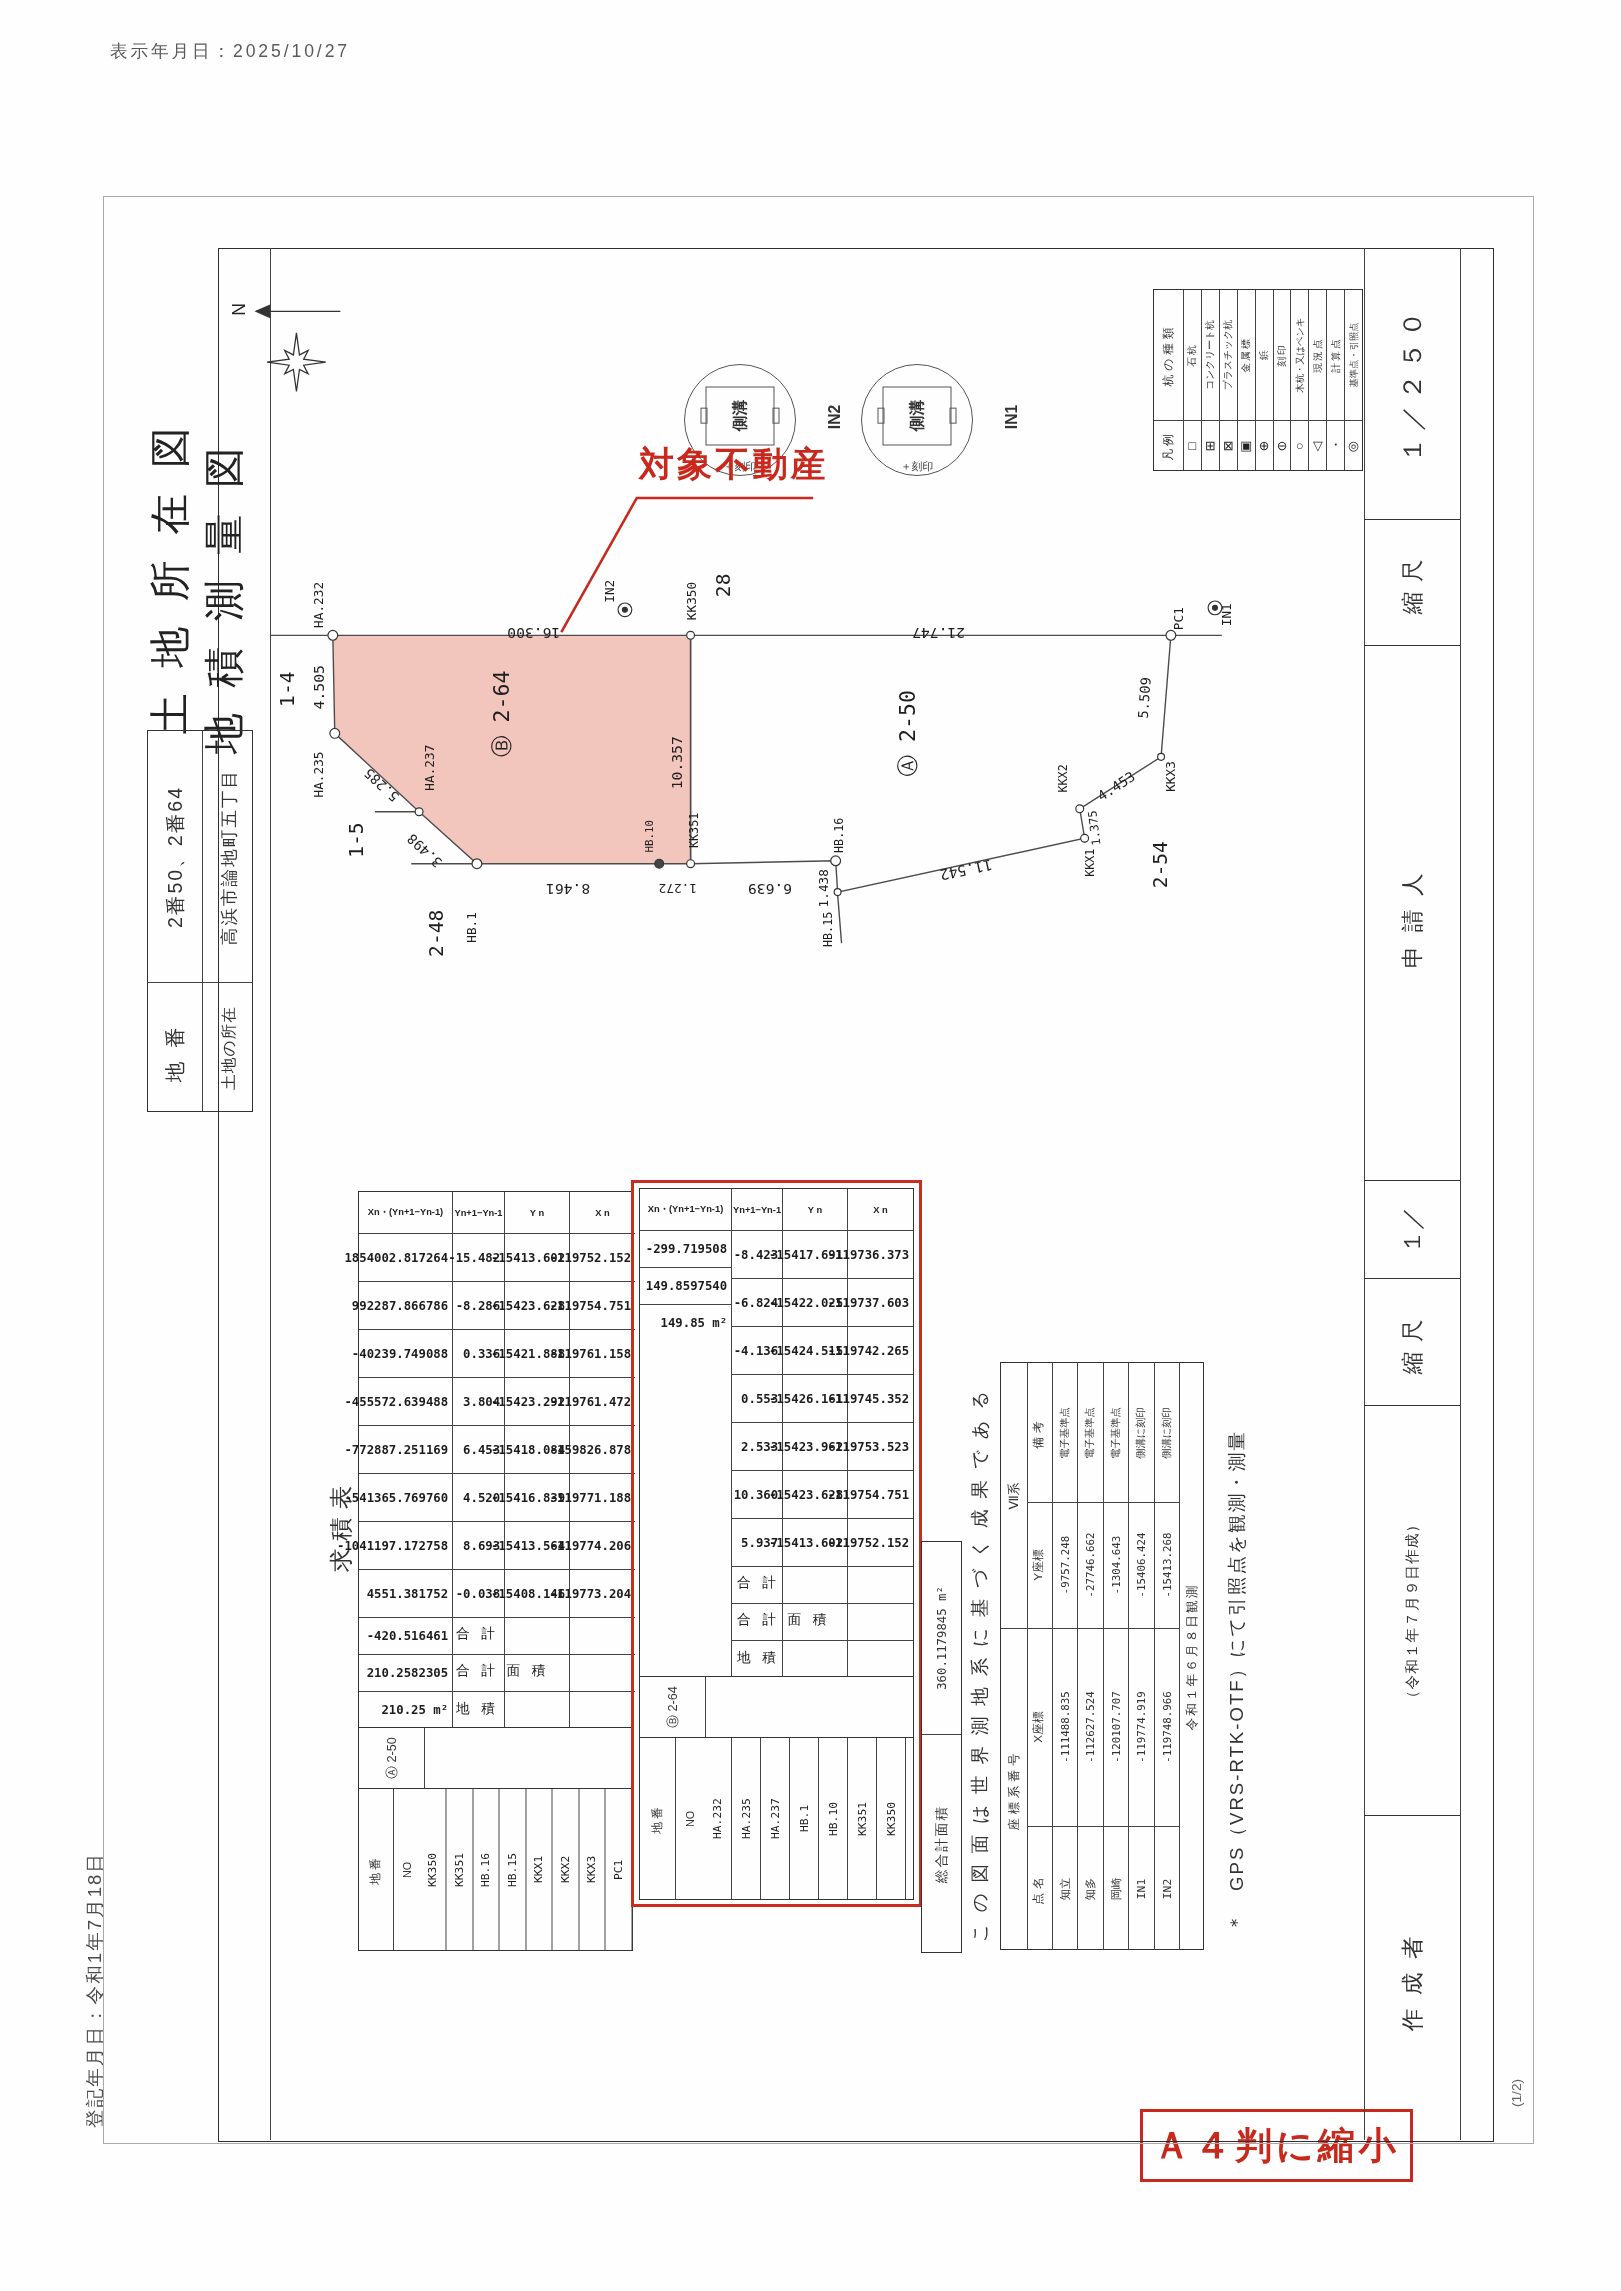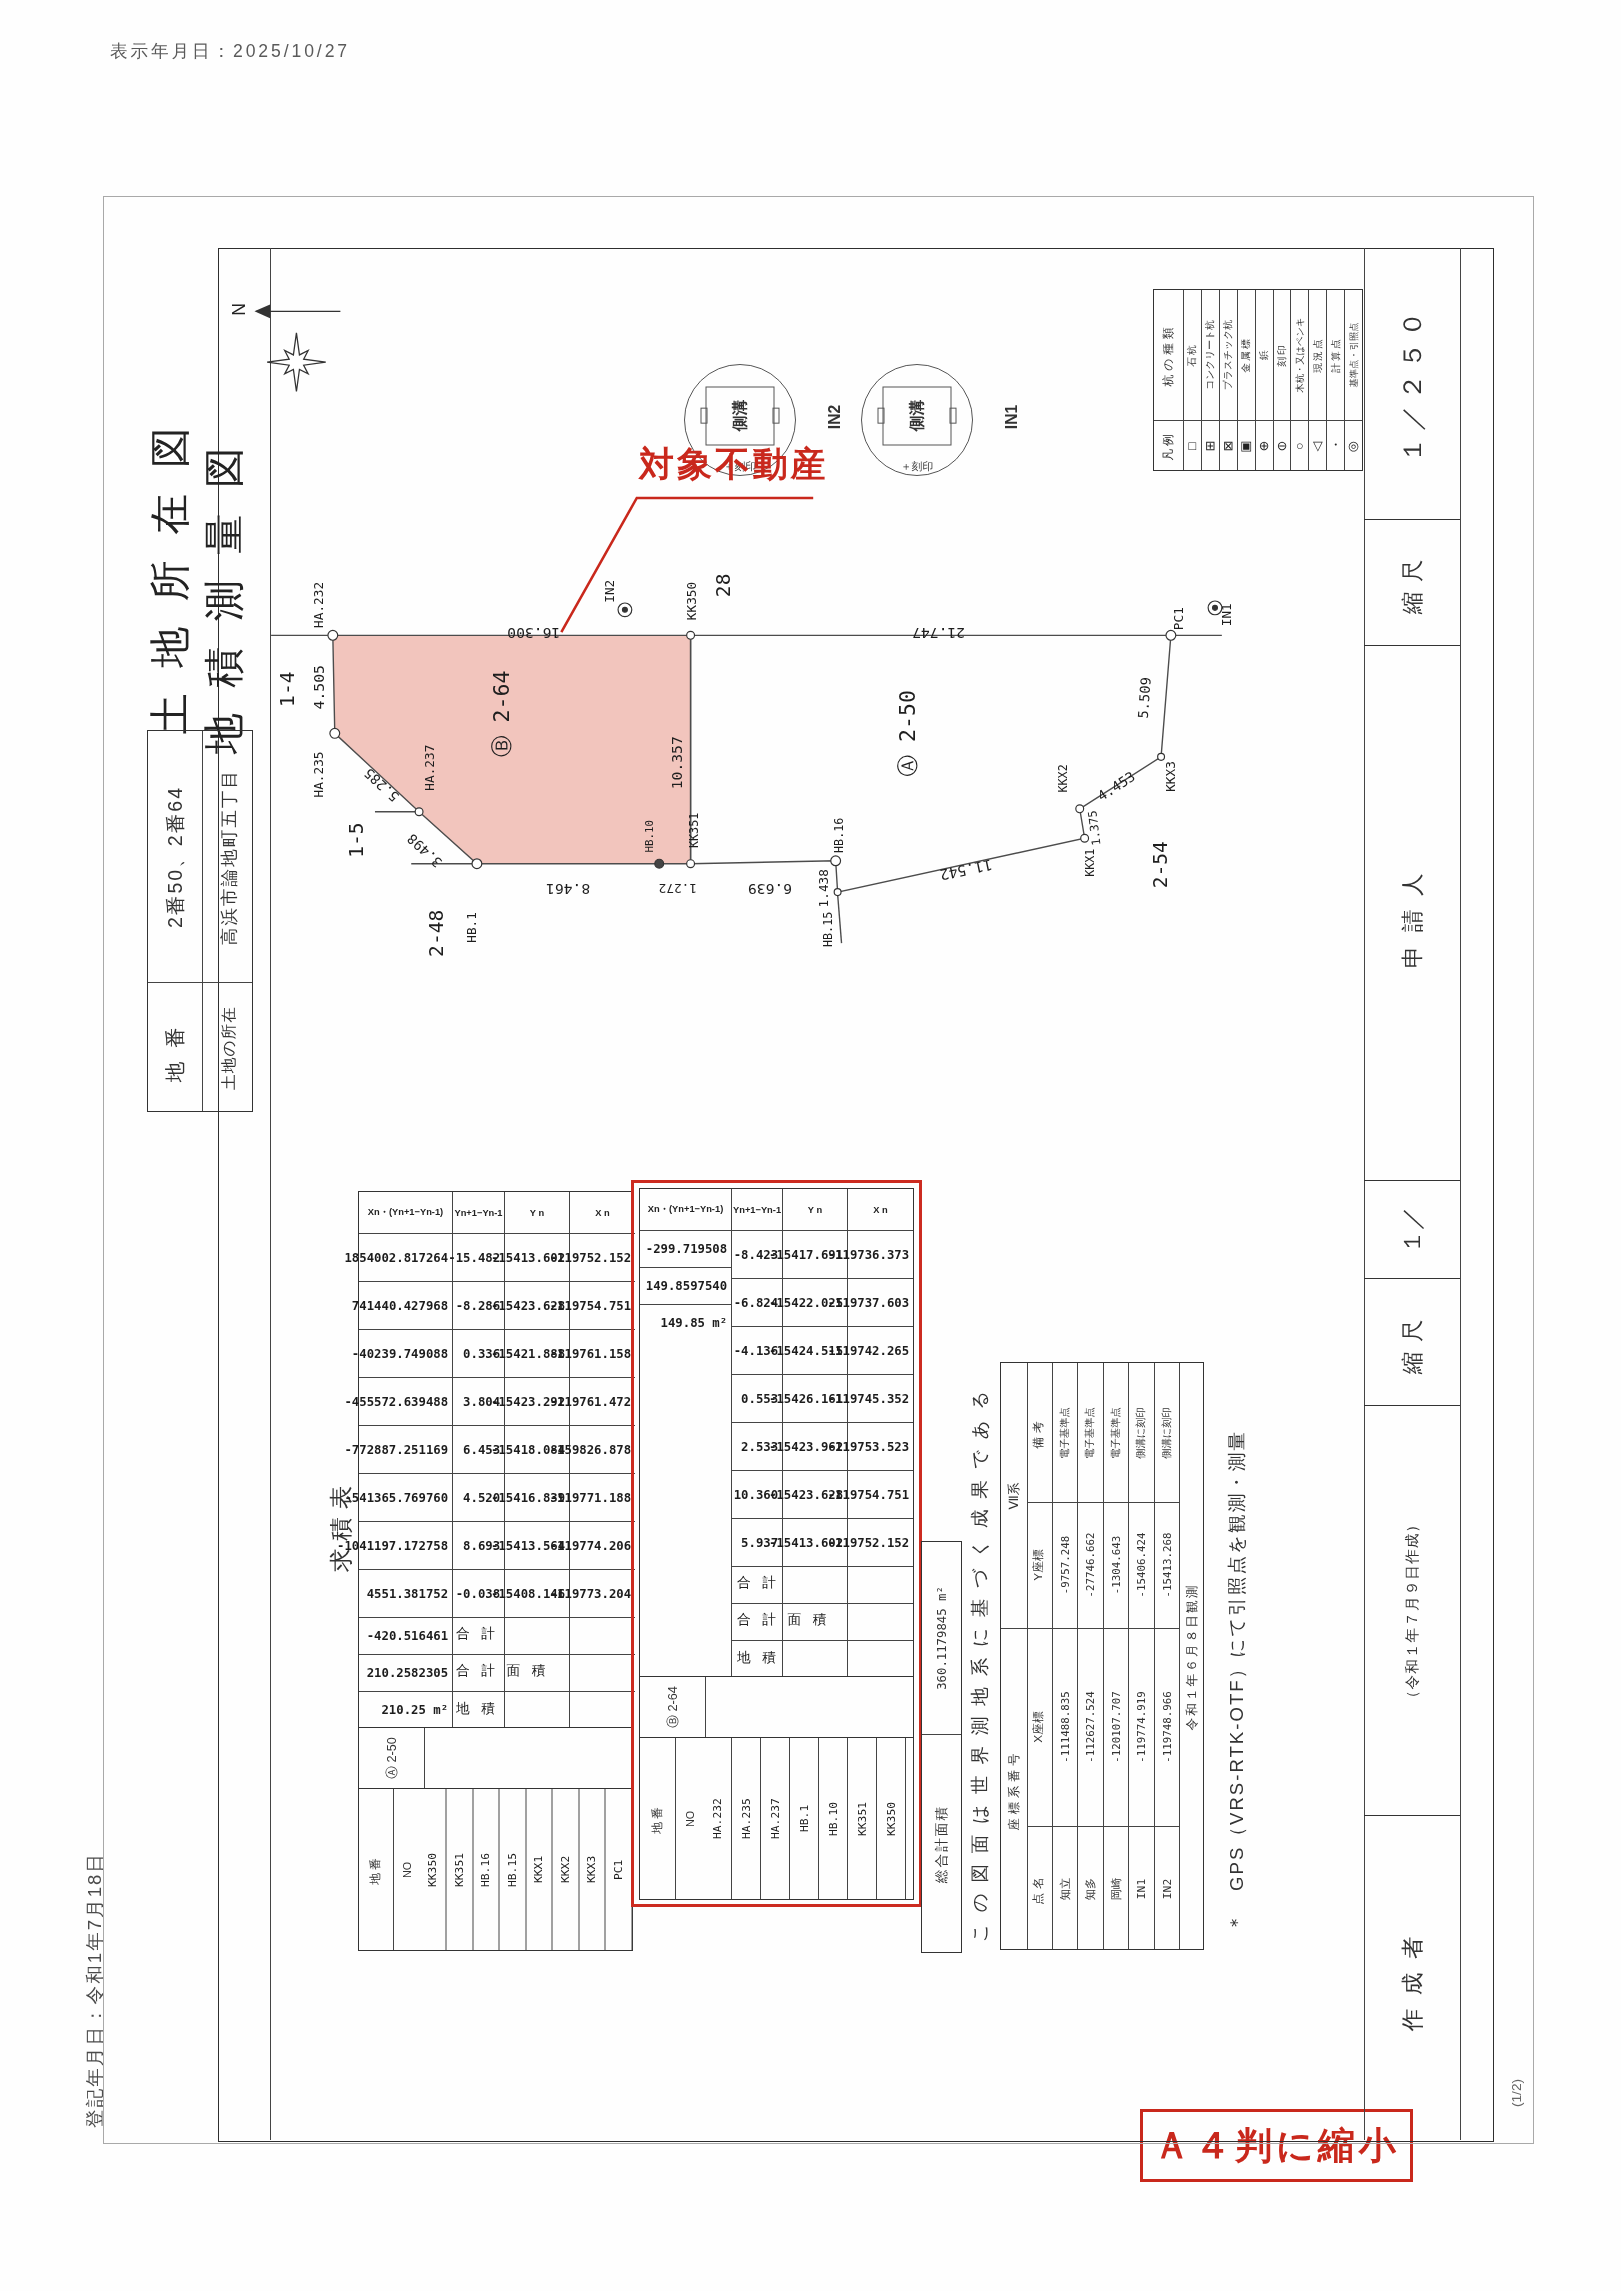--- a/index.html
+++ b/index.html
@@ -276,21 +276,21 @@
   </svg>
 
   <div class="rp" style="left:341px;top:1525px;font-size:23.5px;letter-spacing:7.8px;">求積表</div>
 
   <div class="cell" style="left:358px;top:1191px;width:275px;height:760px;">
     <div class="sqgrid" style="left:0;top:0;width:275px;height:537px;">
       <div class="ncol" style="width:93px;">
         <div class="hcell">Xn・(Yn+1−Yn-1)</div>
         <div>
             <div class="ncell">1854002.817264</div>
-            <div class="ncell">741440.427968</div>
+            <div class="ncell">992287.866786</div>
             <div class="ncell">-40239.749088</div>
             <div class="ncell">-455572.639488</div>
             <div class="ncell">-772887.251169</div>
             <div class="ncell">-541365.769760</div>
             <div class="ncell">-1041197.172758</div>
             <div class="ncell">4551.381752</div>
           </div>
         <div class="tcell">-420.516461</div>
         <div class="tcell">210.2582305</div>
         <div class="tcell">210.25 m²</div>

